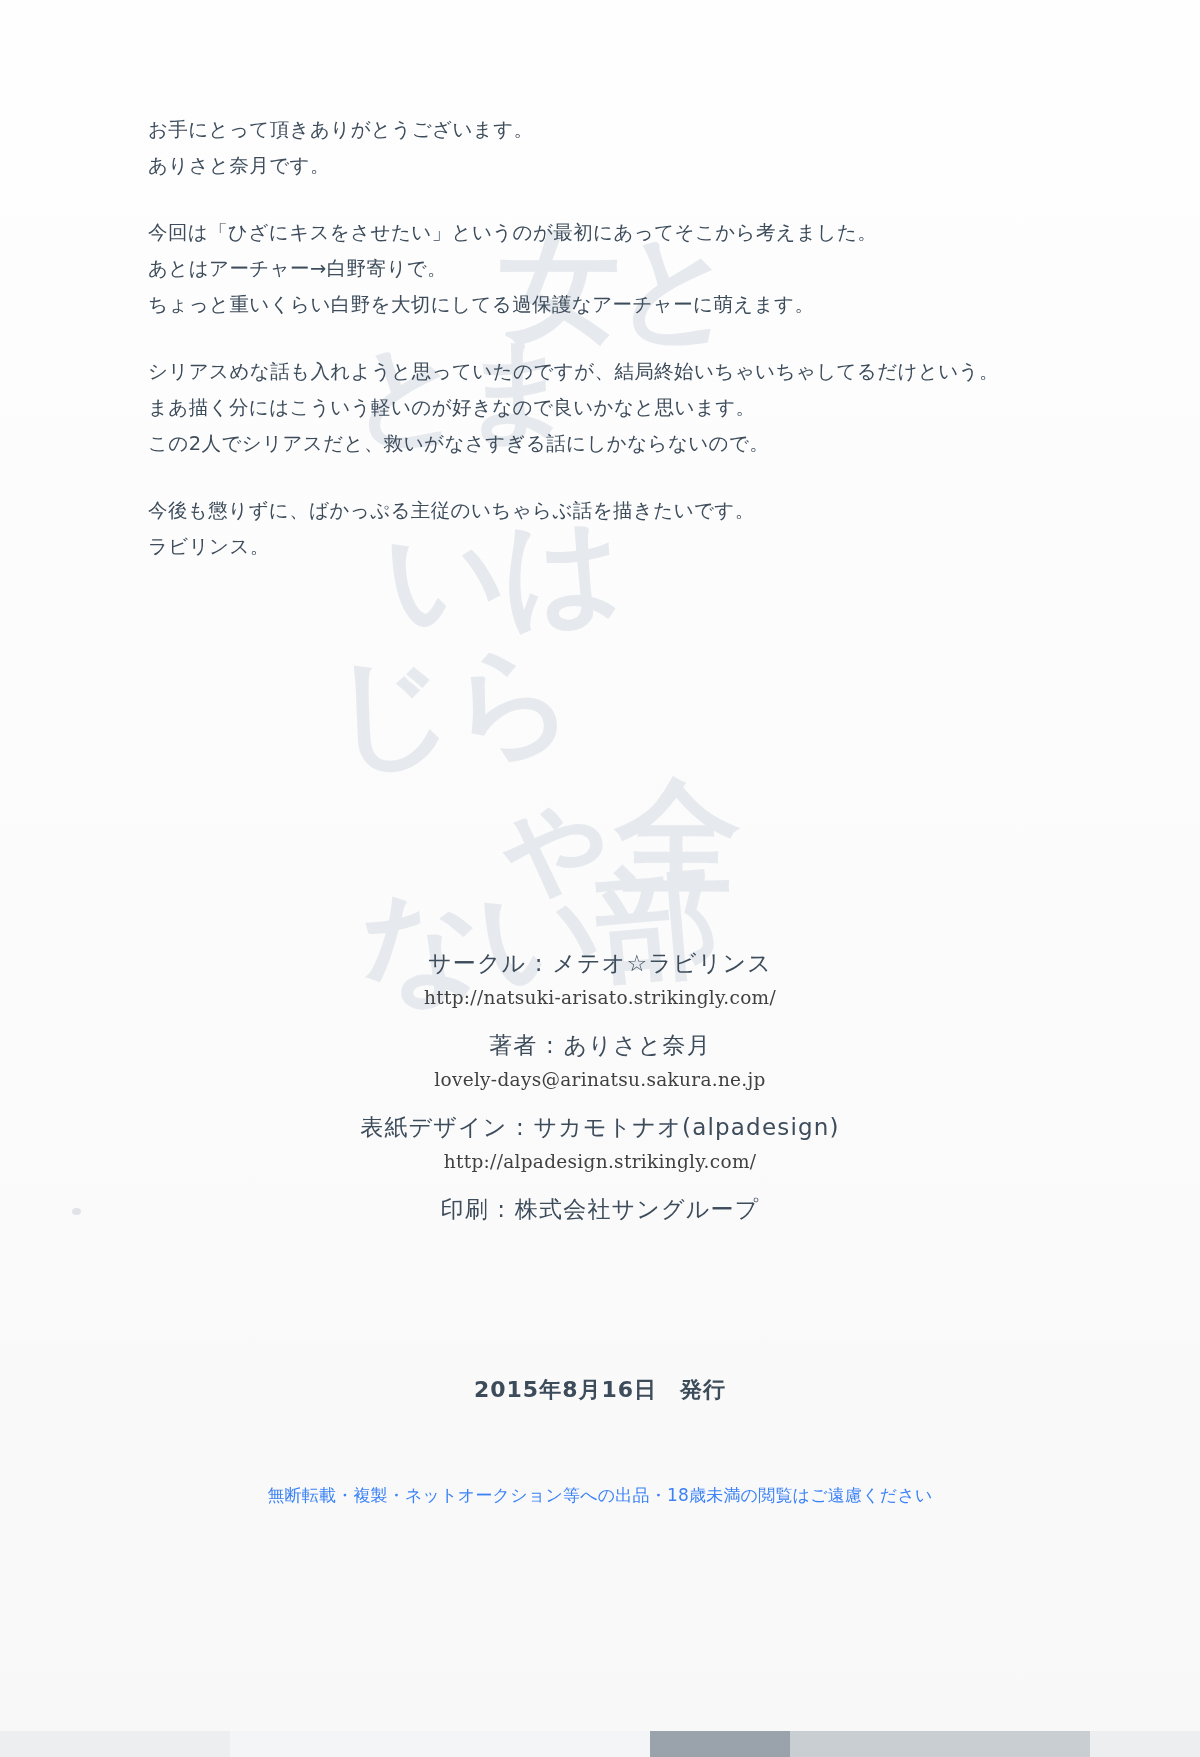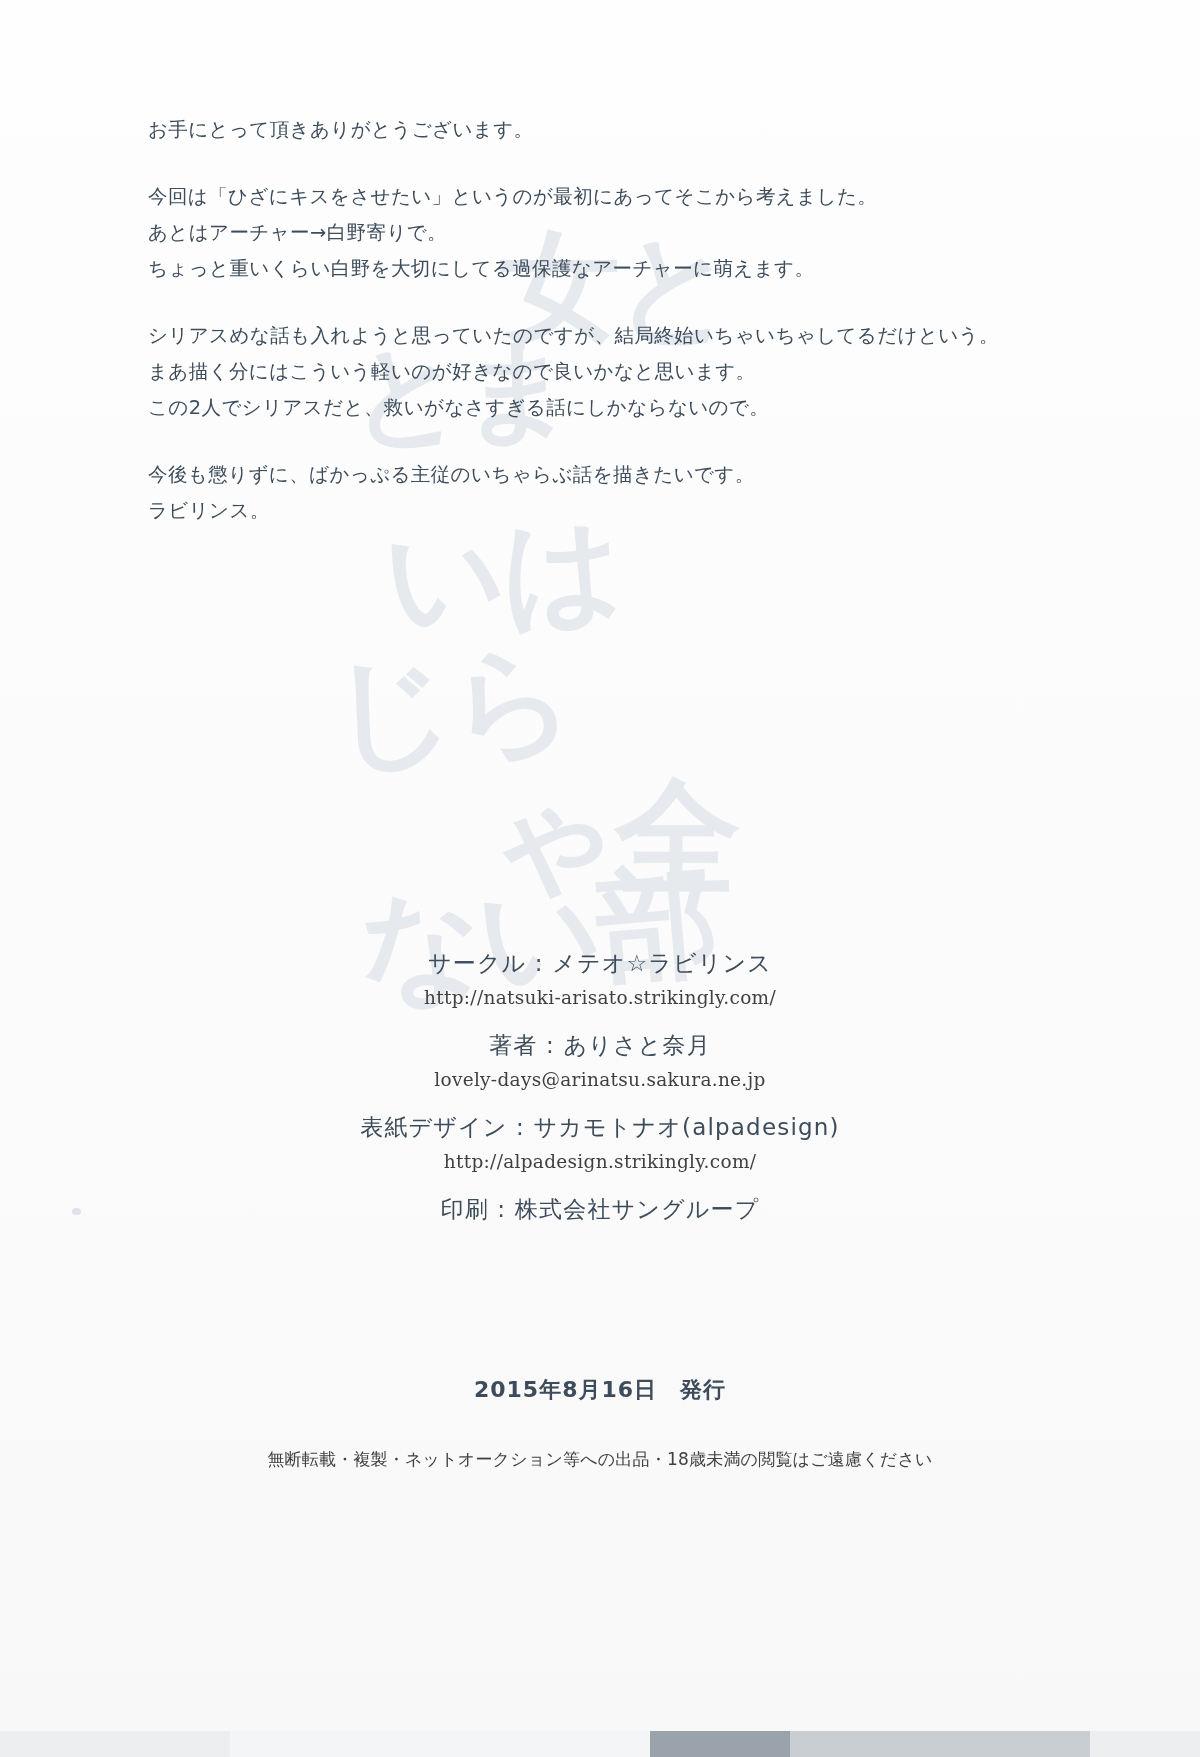--- a/index.html
+++ b/index.html
@@ -103,25 +103,25 @@
     font-weight: bold;
     letter-spacing: 1px;
     color: #3d4c5b;
     font-family: "DejaVu Sans", sans-serif;
     z-index: 2;
   }
   .notice {
     position: absolute;
     left: 0;
     right: 0;
-    top: 1448px;
+    top: 1484px;
     text-align: center;
     font-size: 17px;
     letter-spacing: 0.2px;
-    color: #404040;
+    color: #3b82f6;
     font-family: "DejaVu Sans", sans-serif;
     z-index: 2;
   }
 
   
   .scan-bottom {
     position: absolute;
     left: 0;
     right: 0;
     bottom: 0;
@@ -163,20 +163,21 @@
   <div class="wm-line wm4">じら</div>
   <div class="wm-line wm5">ゃ全</div>
   <div class="wm-line wm6">ない部</div>
 </div>
 
 <div class="speck"></div>
 
 <div class="afterword">
   <div class="block">
     <p>お手にとって頂きありがとうございます。</p>
+    <p>ありさと奈月です。</p>
   </div>
   <div class="block">
     <p>今回は「ひざにキスをさせたい」というのが最初にあってそこから考えました。</p>
     <p>あとはアーチャー→白野寄りで。</p>
     <p>ちょっと重いくらい白野を大切にしてる過保護なアーチャーに萌えます。</p>
   </div>
   <div class="block">
     <p>シリアスめな話も入れようと思っていたのですが、結局終始いちゃいちゃしてるだけという。</p>
     <p>まあ描く分にはこういう軽いのが好きなので良いかなと思います。</p>
     <p>この2人でシリアスだと、救いがなさすぎる話にしかならないので。</p>

